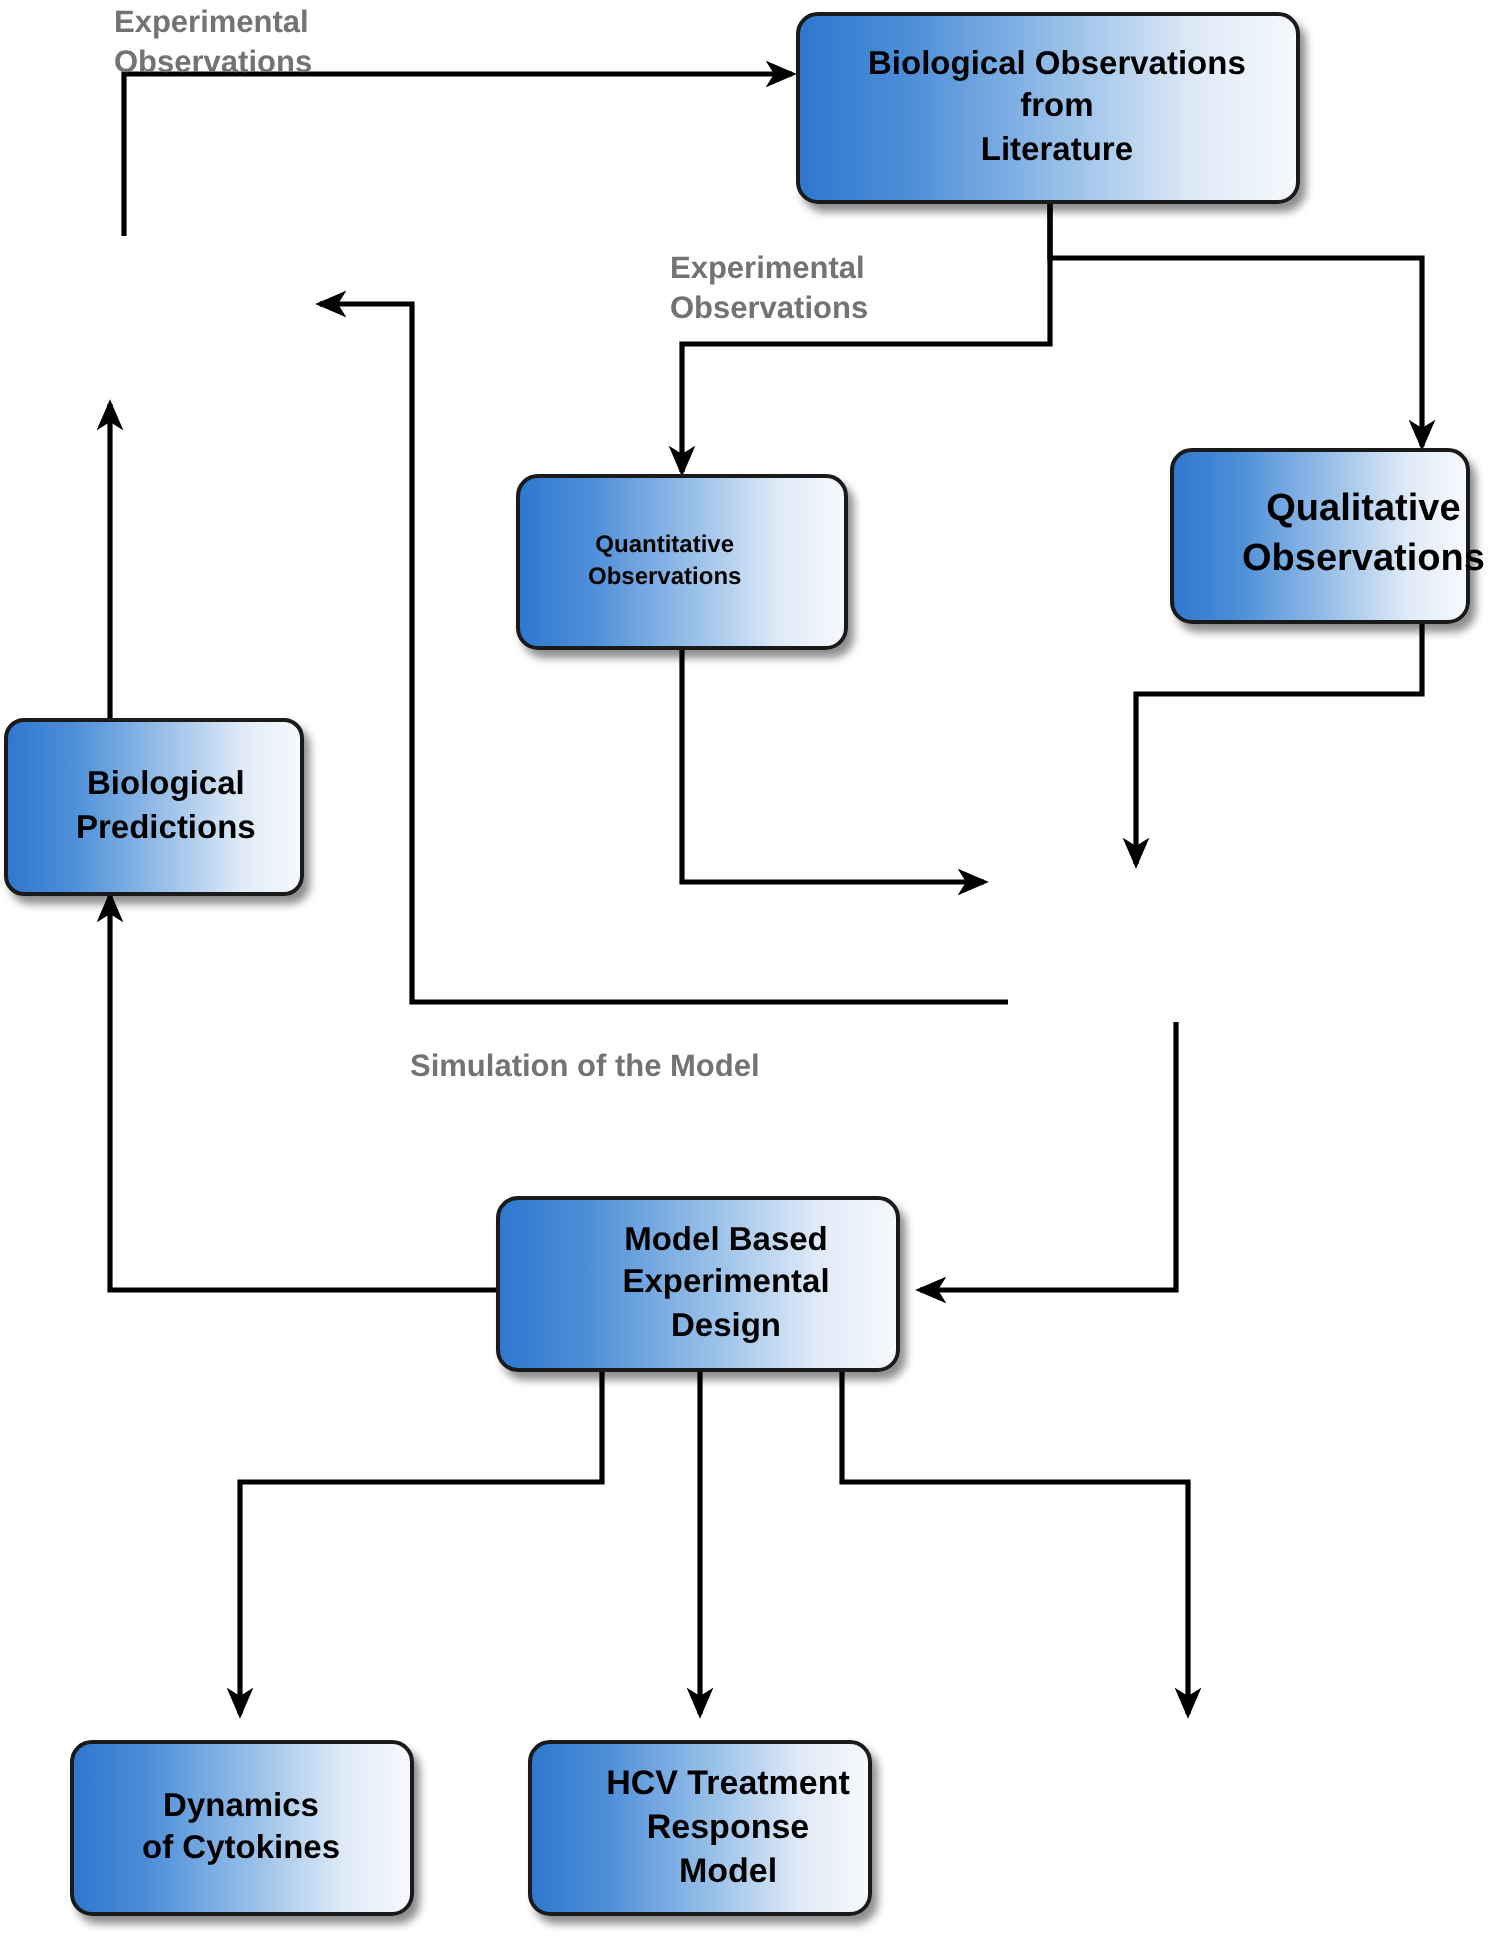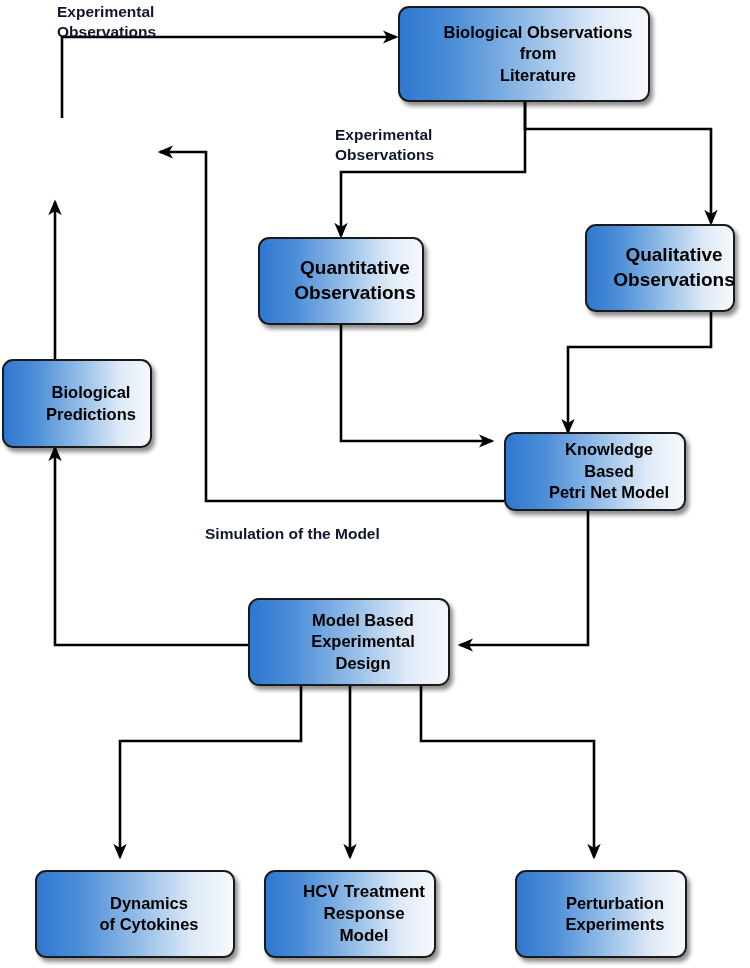--- a/index.html
+++ b/index.html
@@ -12,34 +12,34 @@
   #wires{position:absolute;left:0;top:0;width:750px;height:968px;}
 
   
   .node{
     position:absolute;
     box-sizing:border-box;
     border:2.5px solid #1a1a1a;
     border-radius:11px;
     background:linear-gradient(90deg,#2f78cf 0%,#4d8ed8 22%,#9cc2e9 55%,#dfeaf7 80%,#f6f9fd 100%);
     box-shadow:3px 4px 4px rgba(0,0,0,0.45);
-    display:flex;align-items:center;justify-content:center;
+    display:flex;align-items:center;
     text-align:center;
     color:#000000;
     font-weight:bold;
     line-height:1.30;
     z-index:5;
     padding-left:28px;
   }
   .node span{display:block;padding:0 6px;}
 
   
   .elabel{
     position:absolute;
-    color:#0f172a;
+    color:#737373;
     font-weight:bold;
     line-height:1.30;
     white-space:pre-line;
     z-index:6;
   }
 </style>
 </head>
 <body>
 
 <div id="stage">
@@ -92,48 +92,40 @@
     <span style="white-space:pre-line;">Biological Observations
 from
 Literature</span>
   </div>
 
   <div class="node" style="left:585px;top:224px;width:150px;height:88px;font-size:19px;">
     <span style="white-space:pre-line;">Qualitative
 Observations</span>
   </div>
 
-  <div class="node" style="left:258px;top:237px;width:166px;height:88px;font-size:19px;">
+  <div class="node" style="left:258px;top:237px;width:166px;height:88px;font-size:12px;">
     <span style="white-space:pre-line;">Quantitative
 Observations</span>
   </div>
 
-  <div class="node" style="left:2px;top:359px;width:150px;height:89px;font-size:16.5px;">
+  <div class="node" style="left:2px;top:359px;width:150px;height:89px;font-size:16.5px;border-radius:10px;">
     <span style="white-space:pre-line;">Biological
 Predictions</span>
   </div>
 
-  <div class="node" style="left:504px;top:432px;width:182px;height:79px;font-size:16.5px;">
-    <span style="white-space:pre-line;">Knowledge Based
-Petri Net Model</span>
-  </div>
 
   <div class="node" style="left:248px;top:598px;width:202px;height:88px;font-size:16.5px;">
     <span style="white-space:pre-line;">Model Based
 Experimental Design</span>
   </div>
 
-  <div class="node" style="left:35px;top:870px;width:200px;height:88px;font-size:16.5px;">
+  <div class="node" style="left:35px;top:870px;width:172px;height:88px;font-size:16.5px;">
     <span style="white-space:pre-line;">Dynamics
 of Cytokines</span>
   </div>
 
   <div class="node" style="left:264px;top:870px;width:172px;height:88px;font-size:17px;">
     <span style="white-space:pre-line;">HCV Treatment
 Response Model</span>
   </div>
 
-  <div class="node" style="left:515px;top:870px;width:172px;height:88px;font-size:16.5px;">
-    <span style="white-space:pre-line;">Perturbation
-Experiments</span>
-  </div>
 
 </div>
 
 </body></html>

